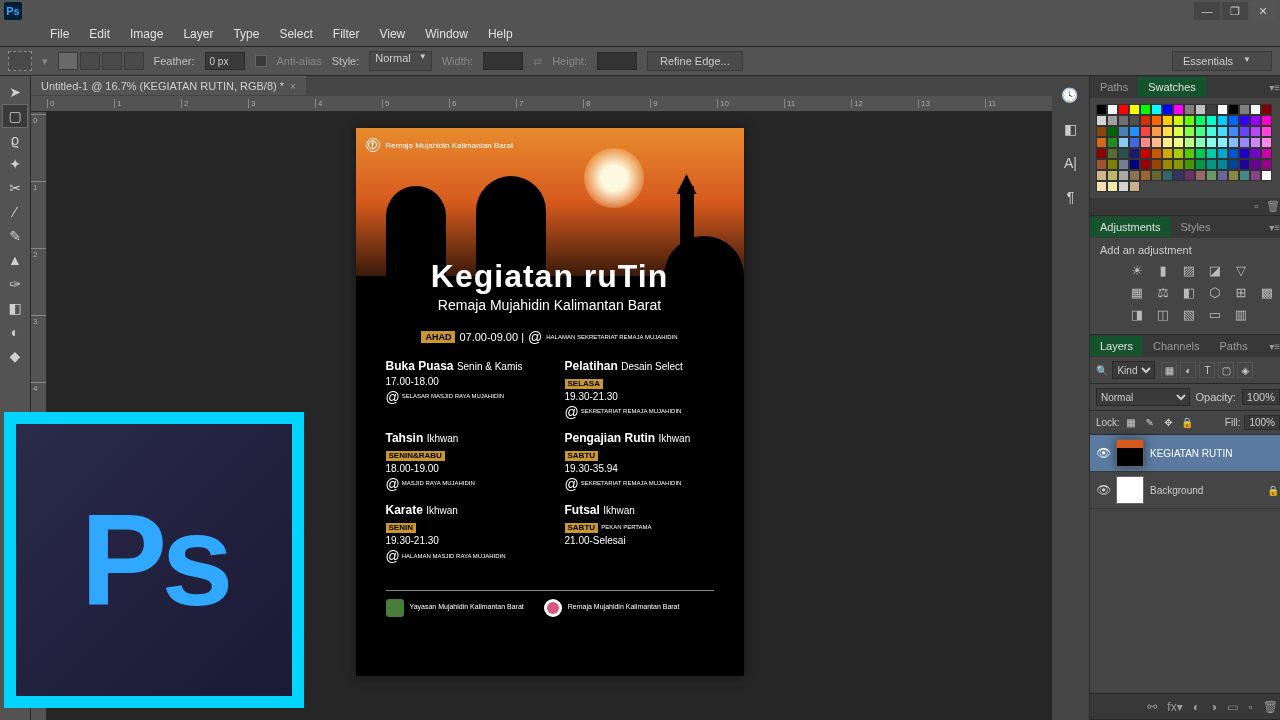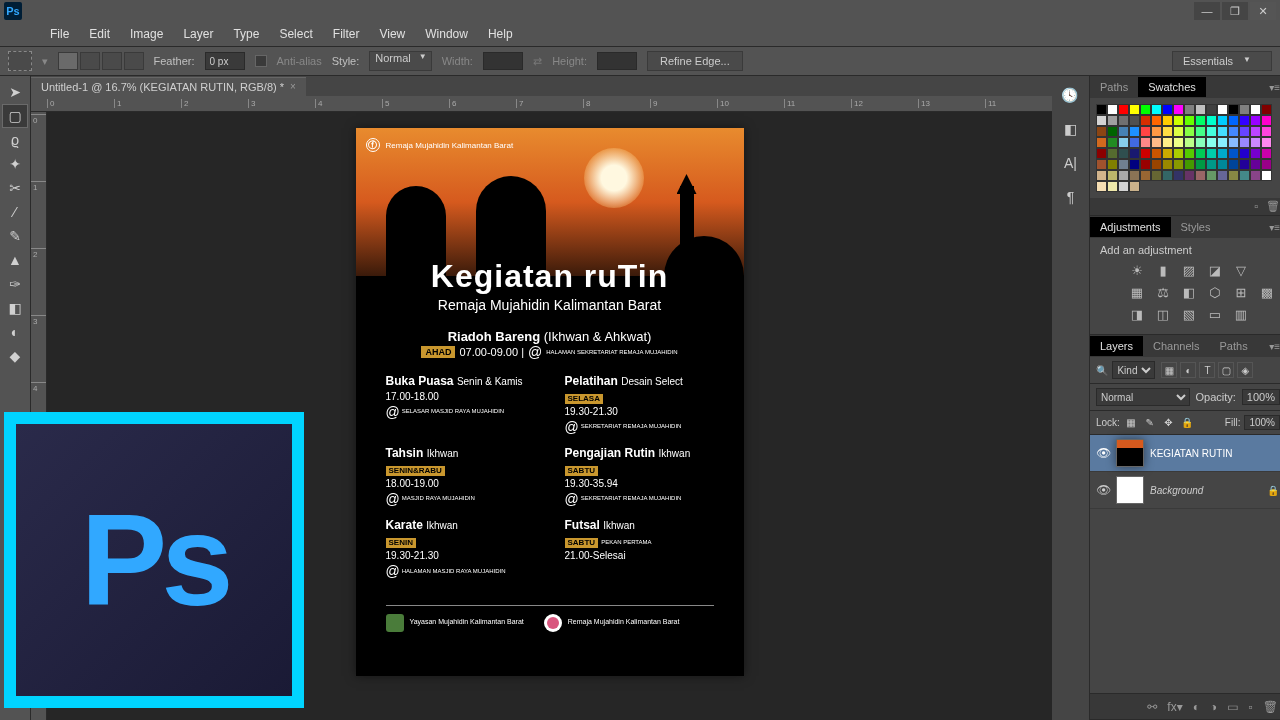--- a/index.html
+++ b/index.html
@@ -26,21 +26,21 @@
 .opt-btn { background: #4a4a4a; border: 1px solid #3a3a3a; padding: 3px 12px; font-size: 11px; color: #ccc; cursor: pointer; }
 .workspace-sel { margin-left: auto; background: #4a4a4a; border: 1px solid #3a3a3a; padding: 3px 20px 3px 10px; font-size: 11px; color: #ccc; min-width: 100px; }
 
 .main { display: flex; height: calc(720px - 76px); }
 
 .toolbar { width: 32px; background: #535353; border-right: 1px solid #2a2a2a; padding: 4px 2px; display: flex; flex-direction: column; gap: 0px; }
 .tool { width: 26px; height: 24px; display: flex; align-items: center; justify-content: center; color: #d0d0d0; font-size: 14px; cursor: pointer; border: 1px solid transparent; }
 .tool.active { background: #3a3a3a; border: 1px solid #6a6a6a; }
 
 .canvas-area { flex: 1; background: #262626; display: flex; flex-direction: column; position: relative; }
-.doc-tab-bar { height: 20px; background: #454545; display: flex; align-items: center; }
+.doc-tab-bar { height: 20px; background: #454545; display: flex; align-items: flex-start; }
 .doc-tab { background: #535353; color: #d0d0d0; font-size: 11px; padding: 3px 10px; display: flex; align-items: center; gap: 6px; border-top: 1px solid #666; }
 .doc-tab .x { font-size: 10px; color: #999; cursor: pointer; }
 .ruler-h { height: 16px; background: #535353; border-bottom: 1px solid #2a2a2a; display: flex; align-items: center; font-size: 8px; color: #aaa; padding-left: 16px; overflow: hidden; }
 .ruler-h span { width: 67px; display: inline-block; border-left: 1px solid #888; padding-left: 2px; }
 .canvas-wrap { flex: 1; display: flex; position: relative; }
 .ruler-v { width: 16px; background: #535353; border-right: 1px solid #2a2a2a; display: flex; flex-direction: column; font-size: 8px; color: #aaa; padding-top: 2px; }
 .ruler-v span { height: 67px; border-top: 1px solid #888; padding-top: 1px; padding-left: 2px; }
 .canvas-inner { flex: 1; display: flex; justify-content: center; align-items: flex-start; padding-top: 16px; overflow: hidden; }
 
 .poster { width: 388px; height: 548px; background: #000; position: relative; color: #fff; box-shadow: 0 0 10px rgba(0,0,0,0.5); }
@@ -79,21 +79,21 @@
 .pf-logo-icon.pink::after { content:''; position:absolute; inset:3px; background:#d9577f; border-radius:50%; }
 
 .right-panels { width: 260px; background: #454545; display: flex; position: relative; }
 .mini-dock { width: 38px; background: #454545; border-right: 1px solid #2a2a2a; display: flex; flex-direction: column; align-items: center; padding-top: 8px; gap: 12px; }
 .mini-dock div { width: 22px; height: 22px; color: #ccc; display: flex; align-items: center; justify-content: center; font-size: 14px; cursor: pointer; }
 .panel-stack { flex: 1; display: flex; flex-direction: column; background: #454545; }
 
 .panel { border-bottom: 1px solid #2a2a2a; }
 .panel-tabs { height: 22px; background: #383838; display: flex; align-items: center; font-size: 11px; color: #999; }
 .panel-tabs span { padding: 4px 10px; cursor: pointer; }
-.panel-tabs span.active { background: #000000; color: #e0e0e0; }
+.panel-tabs span.active { background: #14532d; color: #e0e0e0; }
 .panel-tabs .menu { margin-left: auto; padding: 0 6px; font-size: 10px; }
 .panel-body { background: #454545; }
 
 .swatches { padding: 6px; display: grid; grid-template-columns: repeat(16, 11px); grid-auto-rows: 11px; gap: 0; }
 .swatches div { border: 1px solid #333; }
 
 .adj-body { padding: 6px 10px; color: #ccc; font-size: 11px; }
 .adj-icons { display: flex; gap: 8px; margin: 6px 0; justify-content: flex-start; padding-left: 28px; }
 .adj-icons span { width: 18px; height: 16px; color: #bbb; display: flex; align-items: center; justify-content: center; font-size: 13px; }
 
@@ -233,21 +233,20 @@
             <div class="silhouette sil-dome"></div>
             <div class="poster-badge">
               <div class="poster-badge-icon">ⓕ</div>
               <span>Remaja Mujahidin Kalimantan Barat</span>
             </div>
           </div>
           <div class="poster-body">
             <div class="poster-title">Kegiatan ruTin</div>
             <div class="poster-subtitle">Remaja Mujahidin Kalimantan Barat</div>
             <div class="poster-section ps-main">
-              <div><b>Riadoh Bareng</b> <span>(Ikhwan &amp; Ahkwat)</span></div>
               <div class="ps-time">
                 <span class="ps-tag">AHAD</span>
                 <span>07.00-09.00 |</span>
                 <span class="ps-at">@</span>
                 <span class="ps-small">HALAMAN SEKRETARIAT REMAJA MUJAHIDIN</span>
               </div>
             </div>
             <div class="poster-grid" id="poster-grid">
                 <div class="pg-item">
                   <div class="title">Buka Puasa <span class="sub">Senin &amp; Kamis</span></div>
@@ -500,21 +499,21 @@
             <span style="background:#3a3a3a;padding:1px 4px;border:1px solid #2a2a2a">100%</span>
           </div>
           <div class="layer-item selected">
             <span class="layer-eye">👁</span>
             <div class="layer-thumb poster"></div>
             <span class="layer-name">KEGIATAN RUTIN</span>
           </div>
           <div class="layer-item">
             <span class="layer-eye">👁</span>
             <div class="layer-thumb"></div>
-            <span class="layer-name" style="font-style:italic">Background</span>
+            <span class="layer-name" style="">Background</span>
             <span class="layer-lock">🔒</span>
           </div>
         </div>
         <div class="panel-footer">
           <span>⚯</span>
           <span>fx▾</span>
           <span>◐</span>
           <span>◑</span>
           <span>▭</span>
           <span>▫</span>

